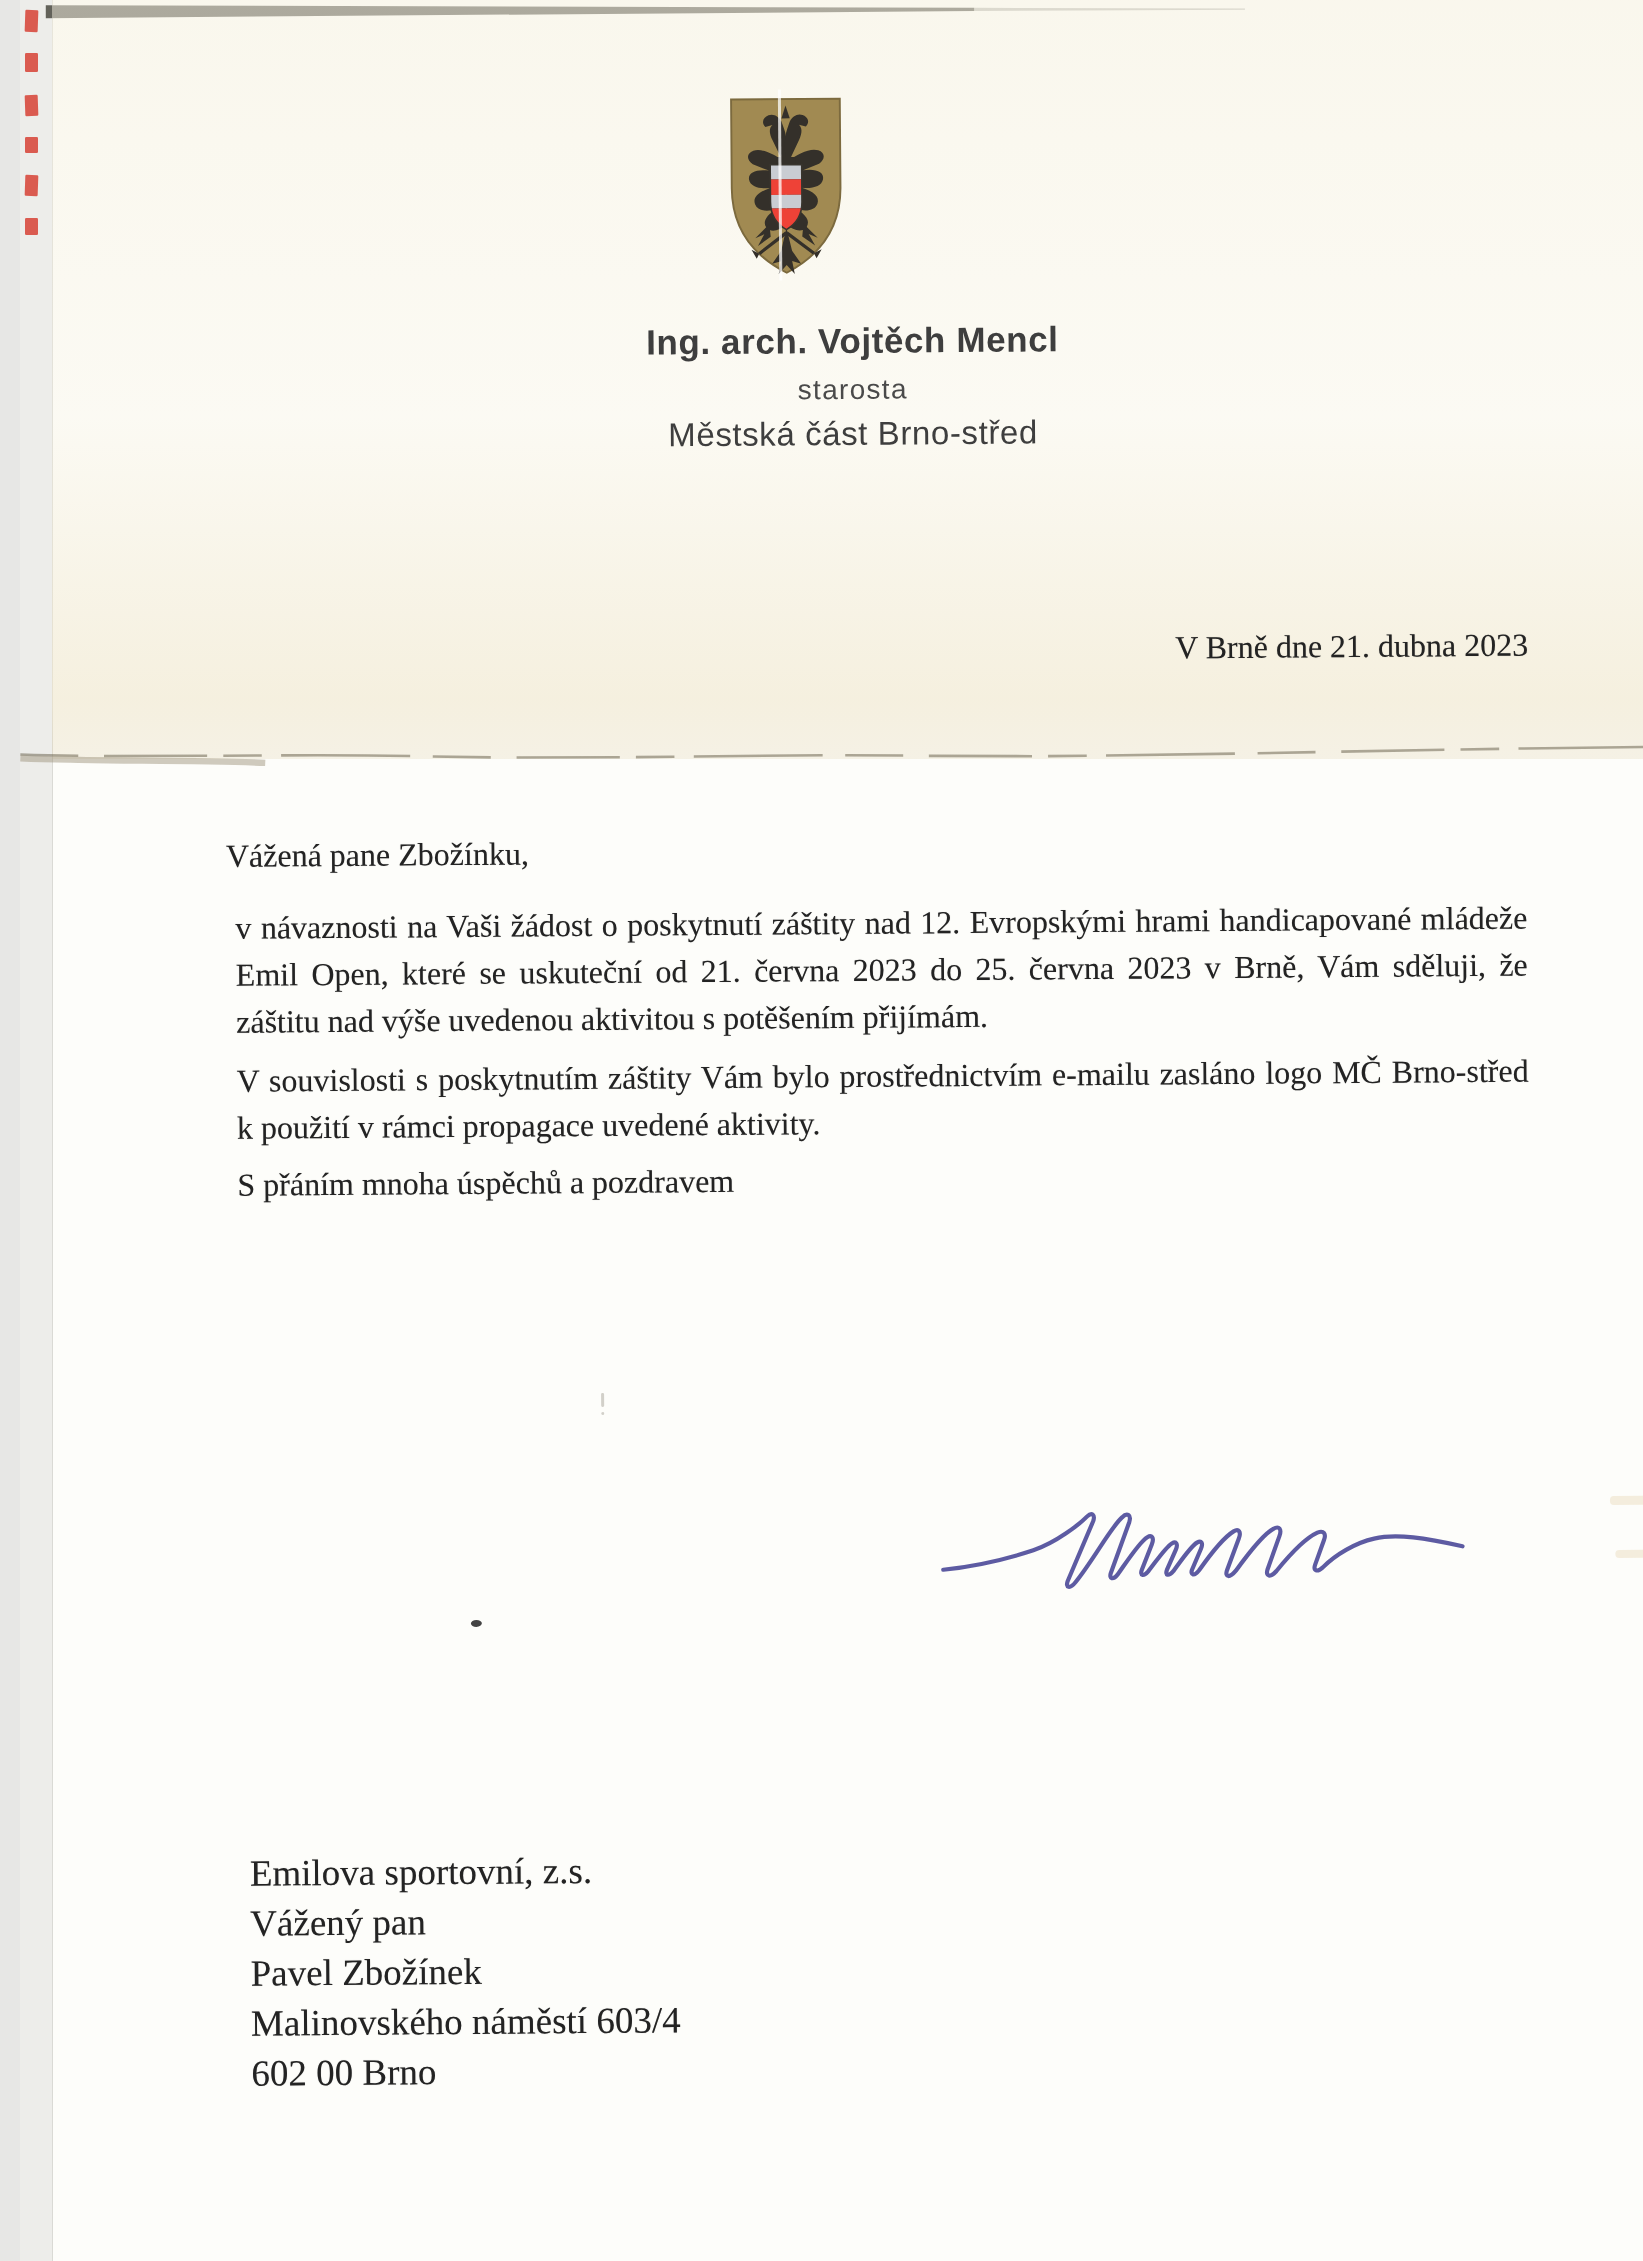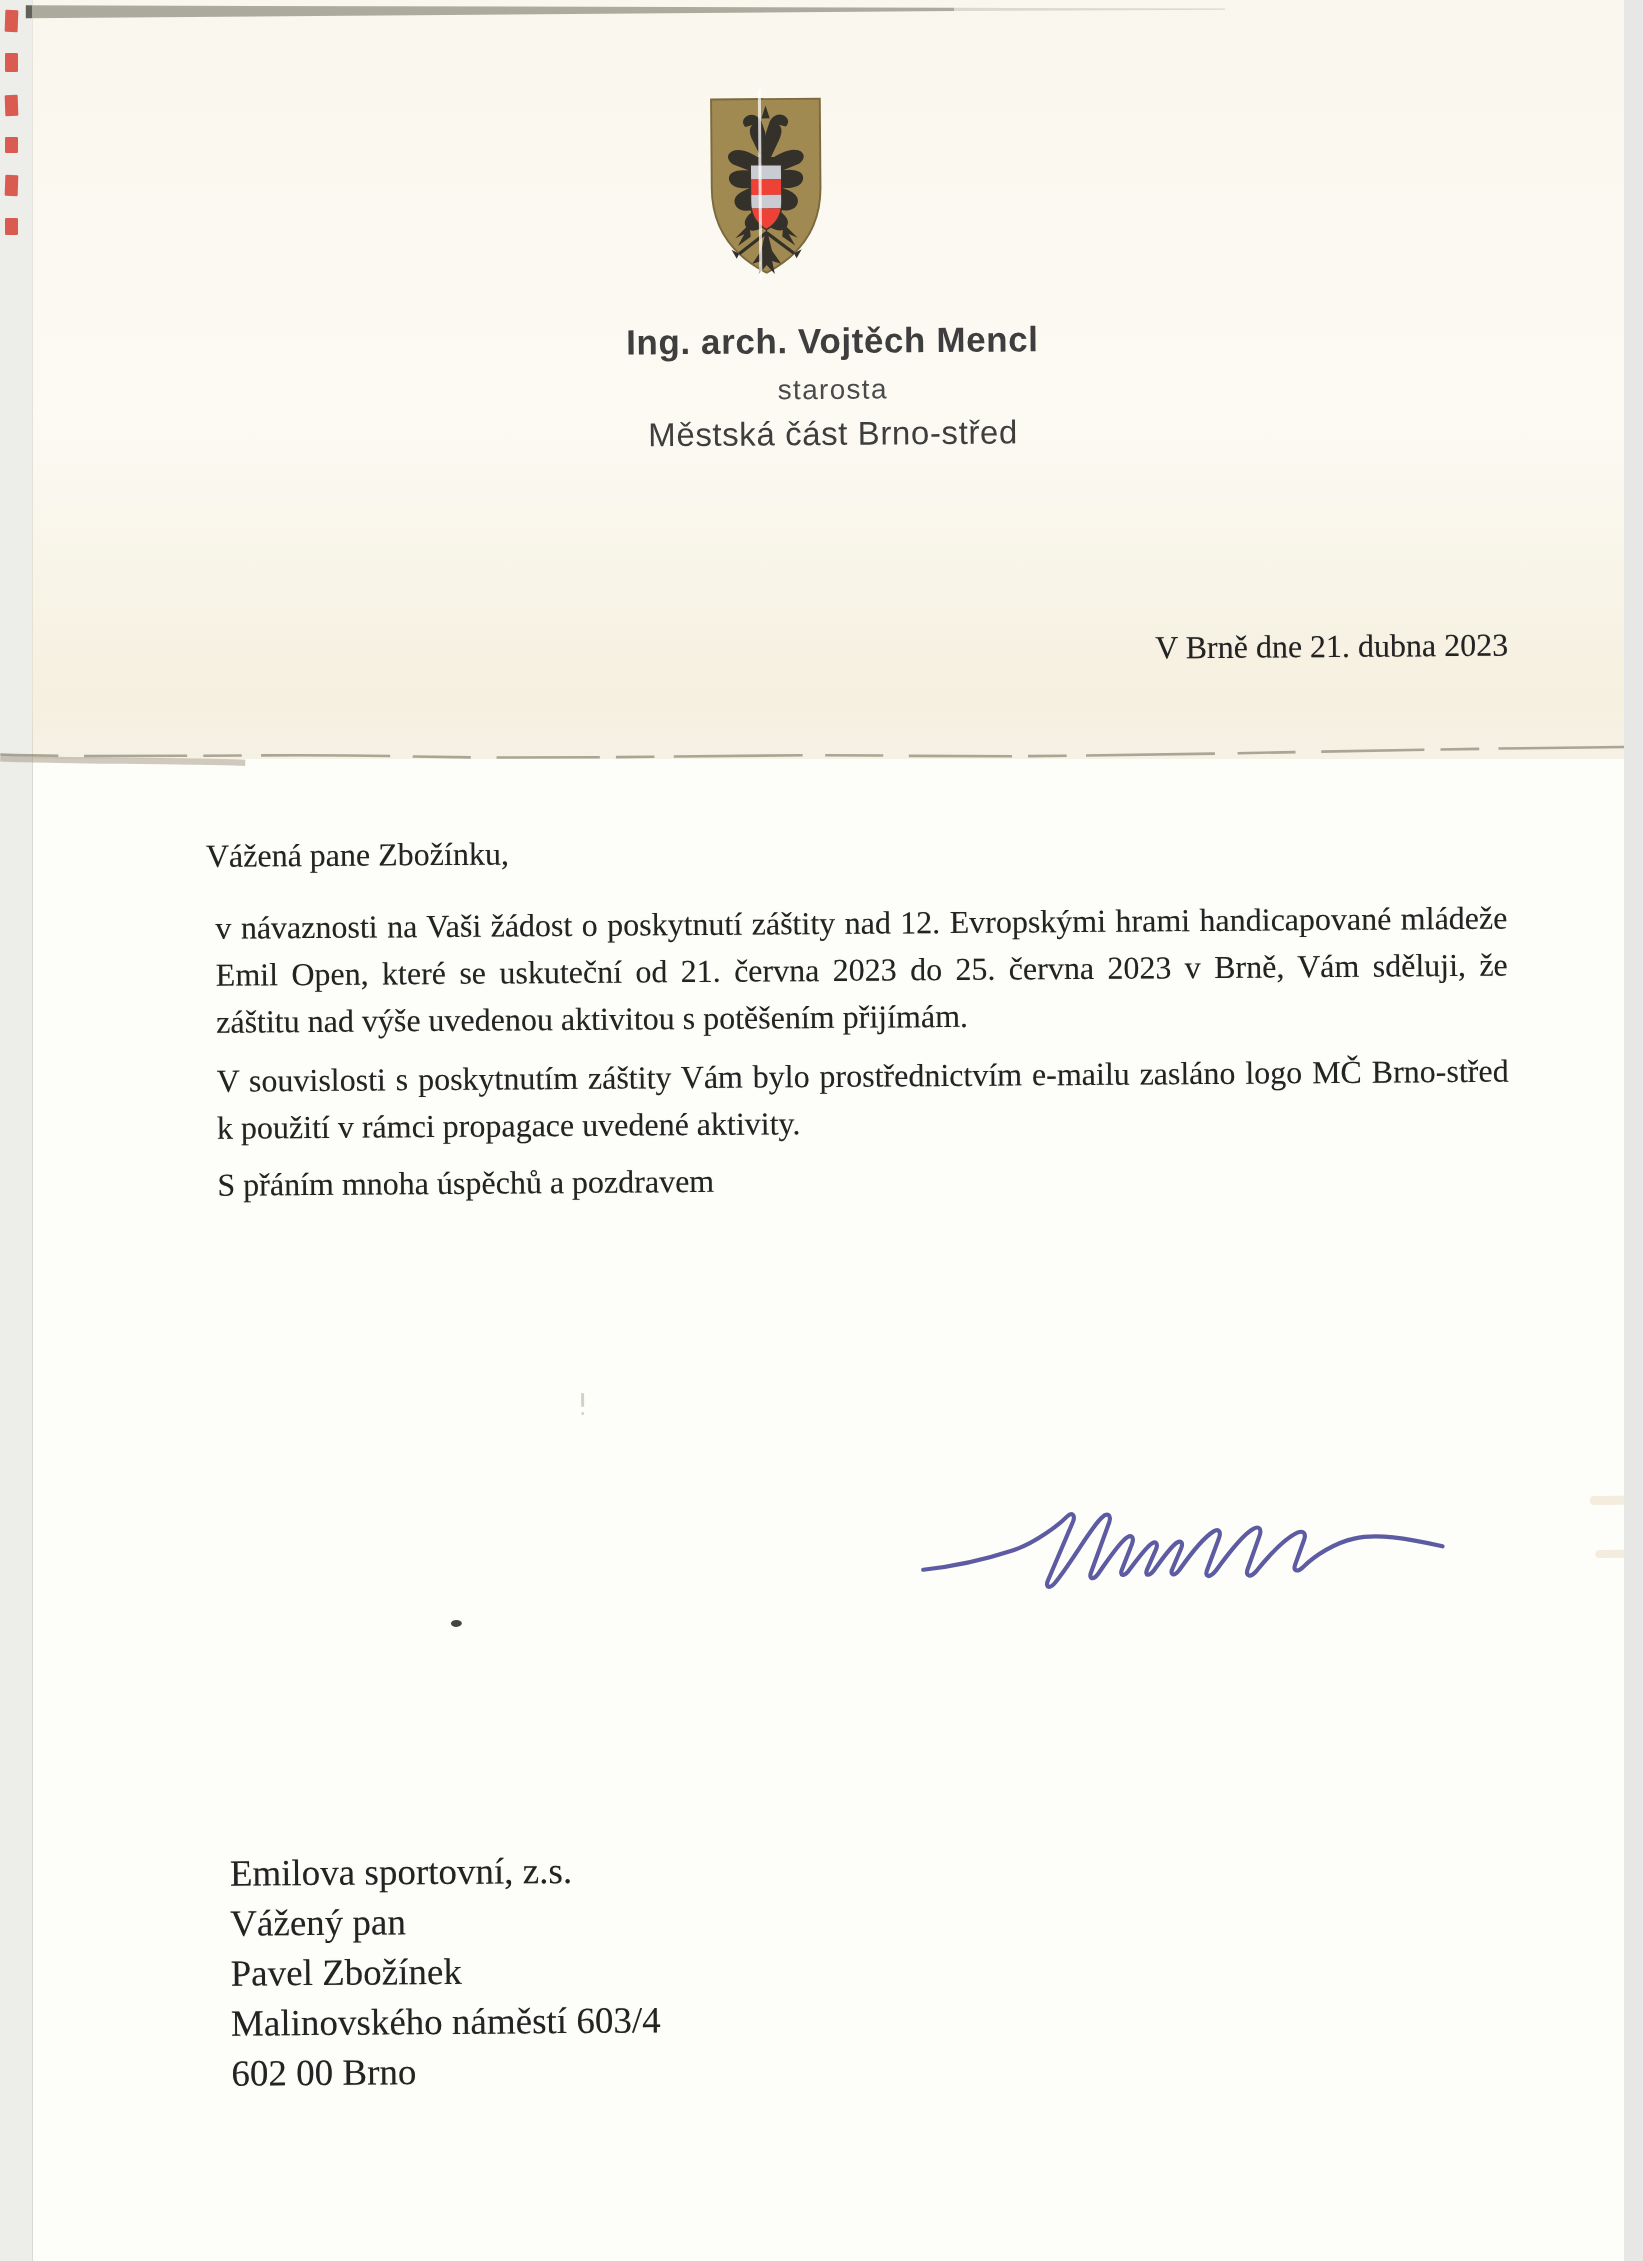--- a/index.html
+++ b/index.html
@@ -1,20 +1,21 @@
 <!DOCTYPE html>
 <html style="font-size:10.3px"><head>
 <meta charset="utf-8">
 <title>Scanned letter</title>
 <style>
   html,body { margin:0; padding:0; background:#e7e7e5; }
   .scan {
     position:relative; width:1624px; height:2261px;
     background:#fdfdfa; overflow:hidden;
     font-family:"Liberation Serif", serif;
+    margin-left:20px;
   }
   
   .scanner-strip {
     position:absolute; left:0; top:0; width:32px; height:2261px;
     background:#ededea; border-right:0.6px solid #dadad5;
   }
   
   .upper-tint {
     position:absolute; left:32px; right:0; top:0; height:759px;
     background:linear-gradient(180deg,

